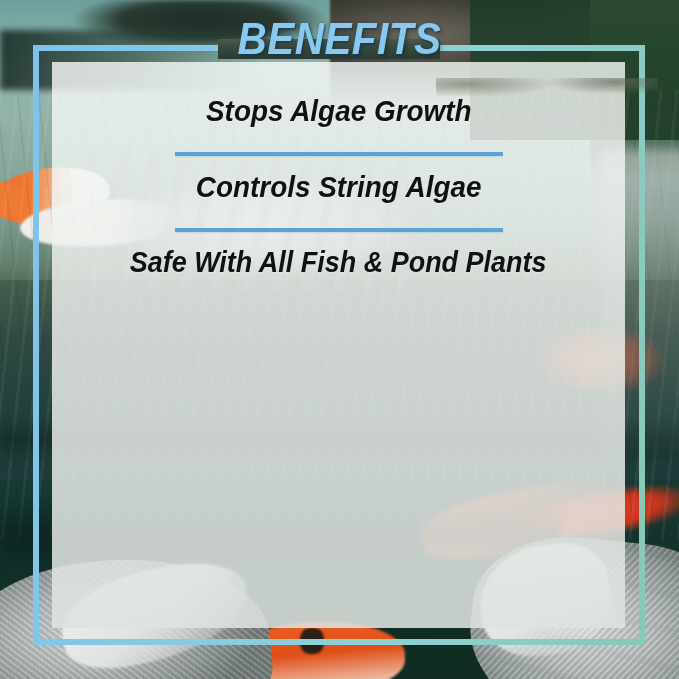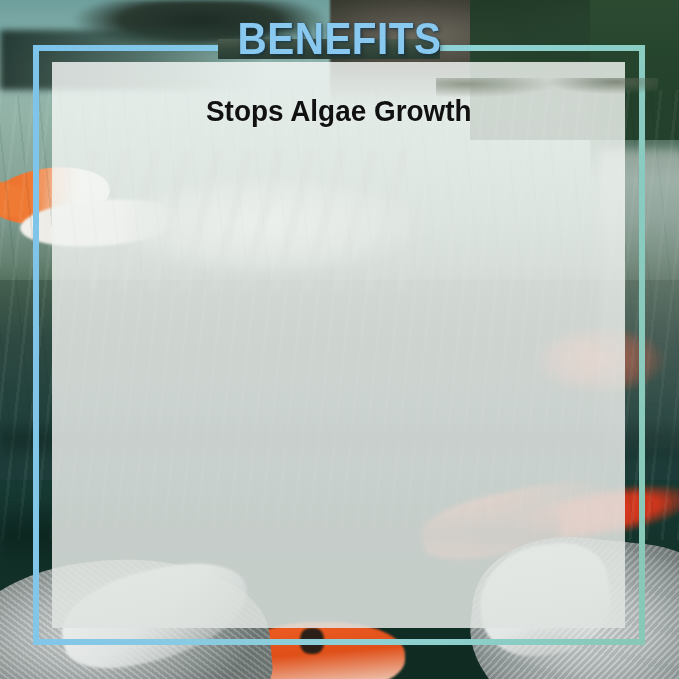--- a/index.html
+++ b/index.html
@@ -6,20 +6,21 @@
     margin: 0;
     padding: 0;
     background: #000;
   }
   #stage {
     position: relative;
     width: 679px;
     height: 679px;
     overflow: hidden;
     font-family: "Liberation Sans", sans-serif;
+    font-style: italic;
   }
 
   
   .photo {
     position: absolute;
     inset: 0;
     background: #2c4a44;
     overflow: hidden;
   }
   .photo-layer { position: absolute; }
@@ -376,20 +377,28 @@
 
   <div class="title">BENEFITS</div>
 
   <div class="list">
 
     <div class="item">
       <div class="item-text">Stops Algae Growth</div>
       <div class="divider"></div>
     </div>
 
-
-
-
+    <div class="item">
+      <div class="item-text">Controls String Algae</div>
+      <div class="divider"></div>
+    </div>
+
+
+
+    <div class="item">
+      <div class="item-text wide">Safe With All Fish &amp; Pond Plants</div>
+      <div class="divider"></div>
+    </div>
 
 
   </div>
 
 </div>
 
 </body></html>

